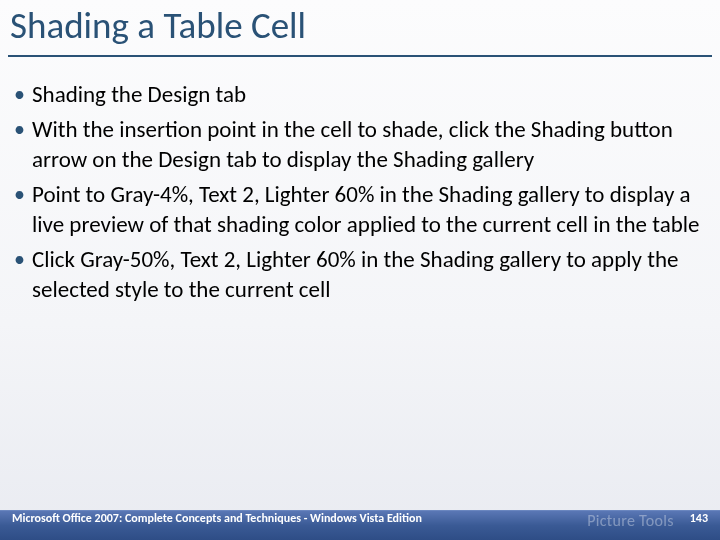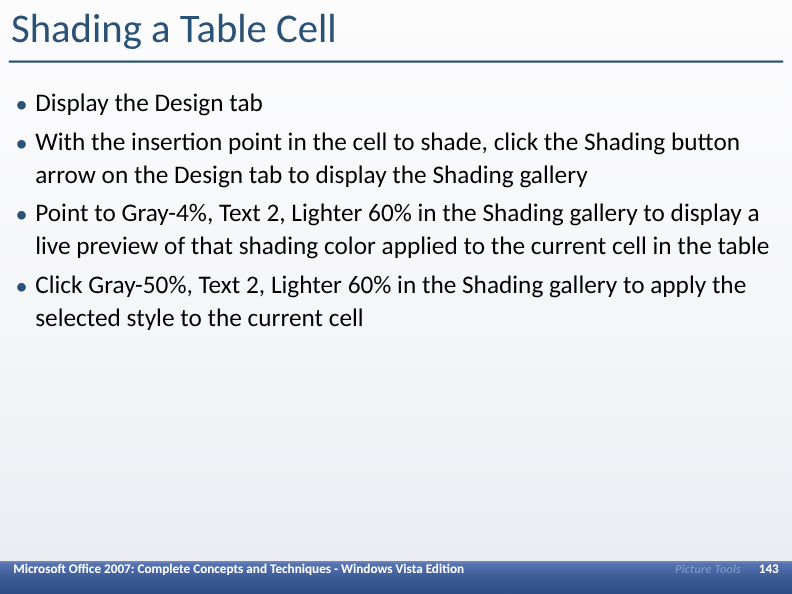--- a/index.html
+++ b/index.html
@@ -81,42 +81,41 @@
   .footer .src {
     flex: 1 1 auto;
     white-space: nowrap;
     overflow: hidden;
     text-overflow: ellipsis;
   }
   .footer .faded {
     flex: 0 0 auto;
     color: rgba(255,255,255,0.35);
     font-weight: 400;
-    font-size: 11px;
+    font-size: 16px;
     margin: 0 16px 18px 10px;
     letter-spacing: 0.3px;
-    font-style: italic;
   }
   .footer .pagenum {
     flex: 0 0 auto;
     font-weight: 700;
   }
 </style>
 </head>
 <body>
 
 <div class="slide">
 
   <div class="title">Shading a Table Cell</div>
   <div class="title-underline"></div>
 
   <div class="body">
     <div class="bullet">
       <div class="dot">•</div>
-      <div class="text">Display the Design tab</div>
+      <div class="text">Shading the Design tab</div>
     </div>
     <div class="bullet">
       <div class="dot">•</div>
       <div class="text">With the insertion point in the cell to shade, click the Shading button arrow on the Design tab to display the Shading gallery</div>
     </div>
     <div class="bullet">
       <div class="dot">•</div>
       <div class="text">Point to Gray-4%, Text 2, Lighter 60% in the Shading gallery to display a live preview of that shading color applied to the current cell in the table</div>
     </div>
     <div class="bullet">

